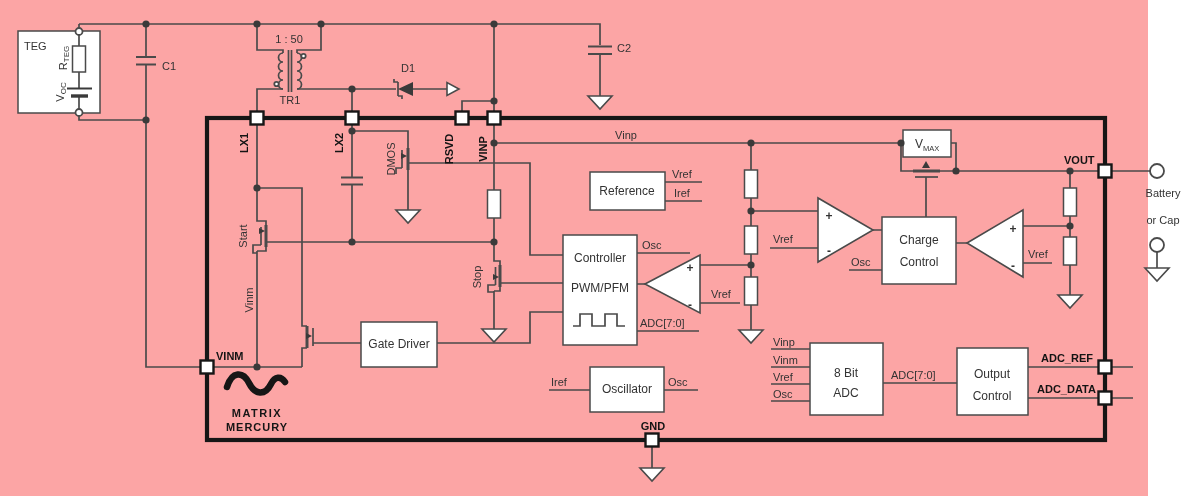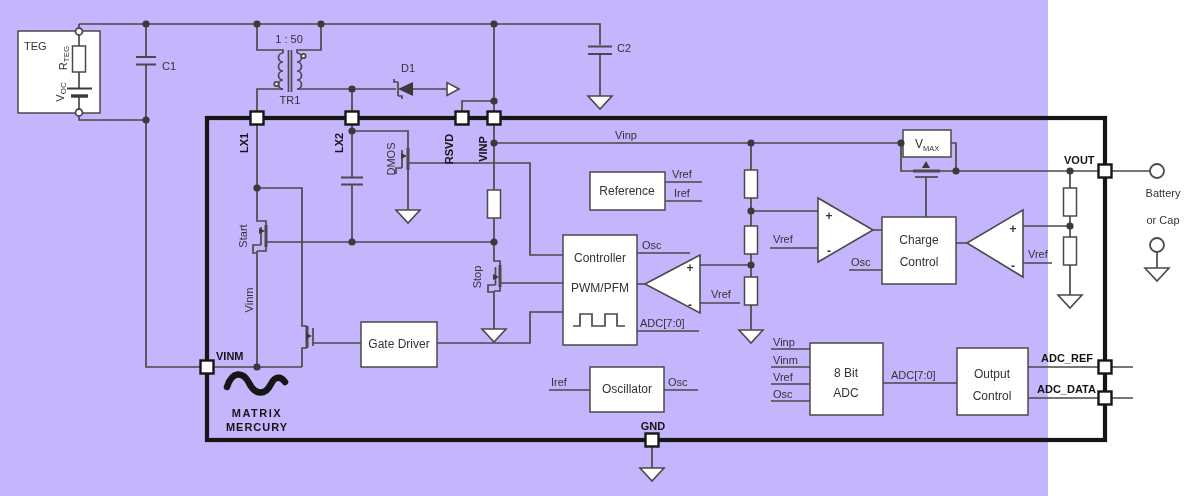--- a/index.html
+++ b/index.html
@@ -1,16 +1,16 @@
 <!DOCTYPE html>
 <html><head>
 <meta charset="utf-8">
 <style>
   html,body{margin:0;padding:0;background:#fff;}
-  .stage{width:1048px;height:496px;background:#c4b5fd;position:relative;font-family:"Liberation Sans",sans-serif;}
+  .stage{width:1148px;height:496px;background:#fca5a5;position:relative;font-family:"Liberation Sans",sans-serif;}
   svg{display:block;}
   svg text{fill:#333;font-family:"Liberation Sans",sans-serif;font-size:11px;}
   .wire{stroke:#4a4a4a;stroke-width:1.7;fill:none;}
   .thick{stroke:#4a4a4a;stroke-width:3;fill:none;}
   .plate{stroke:#4a4a4a;stroke-width:2.2;fill:none;}
   .box{fill:#fff;stroke:#4a4a4a;stroke-width:1.5;}
   .tri{fill:#fff;stroke:#4a4a4a;stroke-width:1.6;}
   .dot{fill:#3a3a3a;stroke:none;}
   .term{fill:#fff;stroke:#4a4a4a;stroke-width:1.8;}
   .icb{fill:none;stroke:#161616;stroke-width:4.2;}

